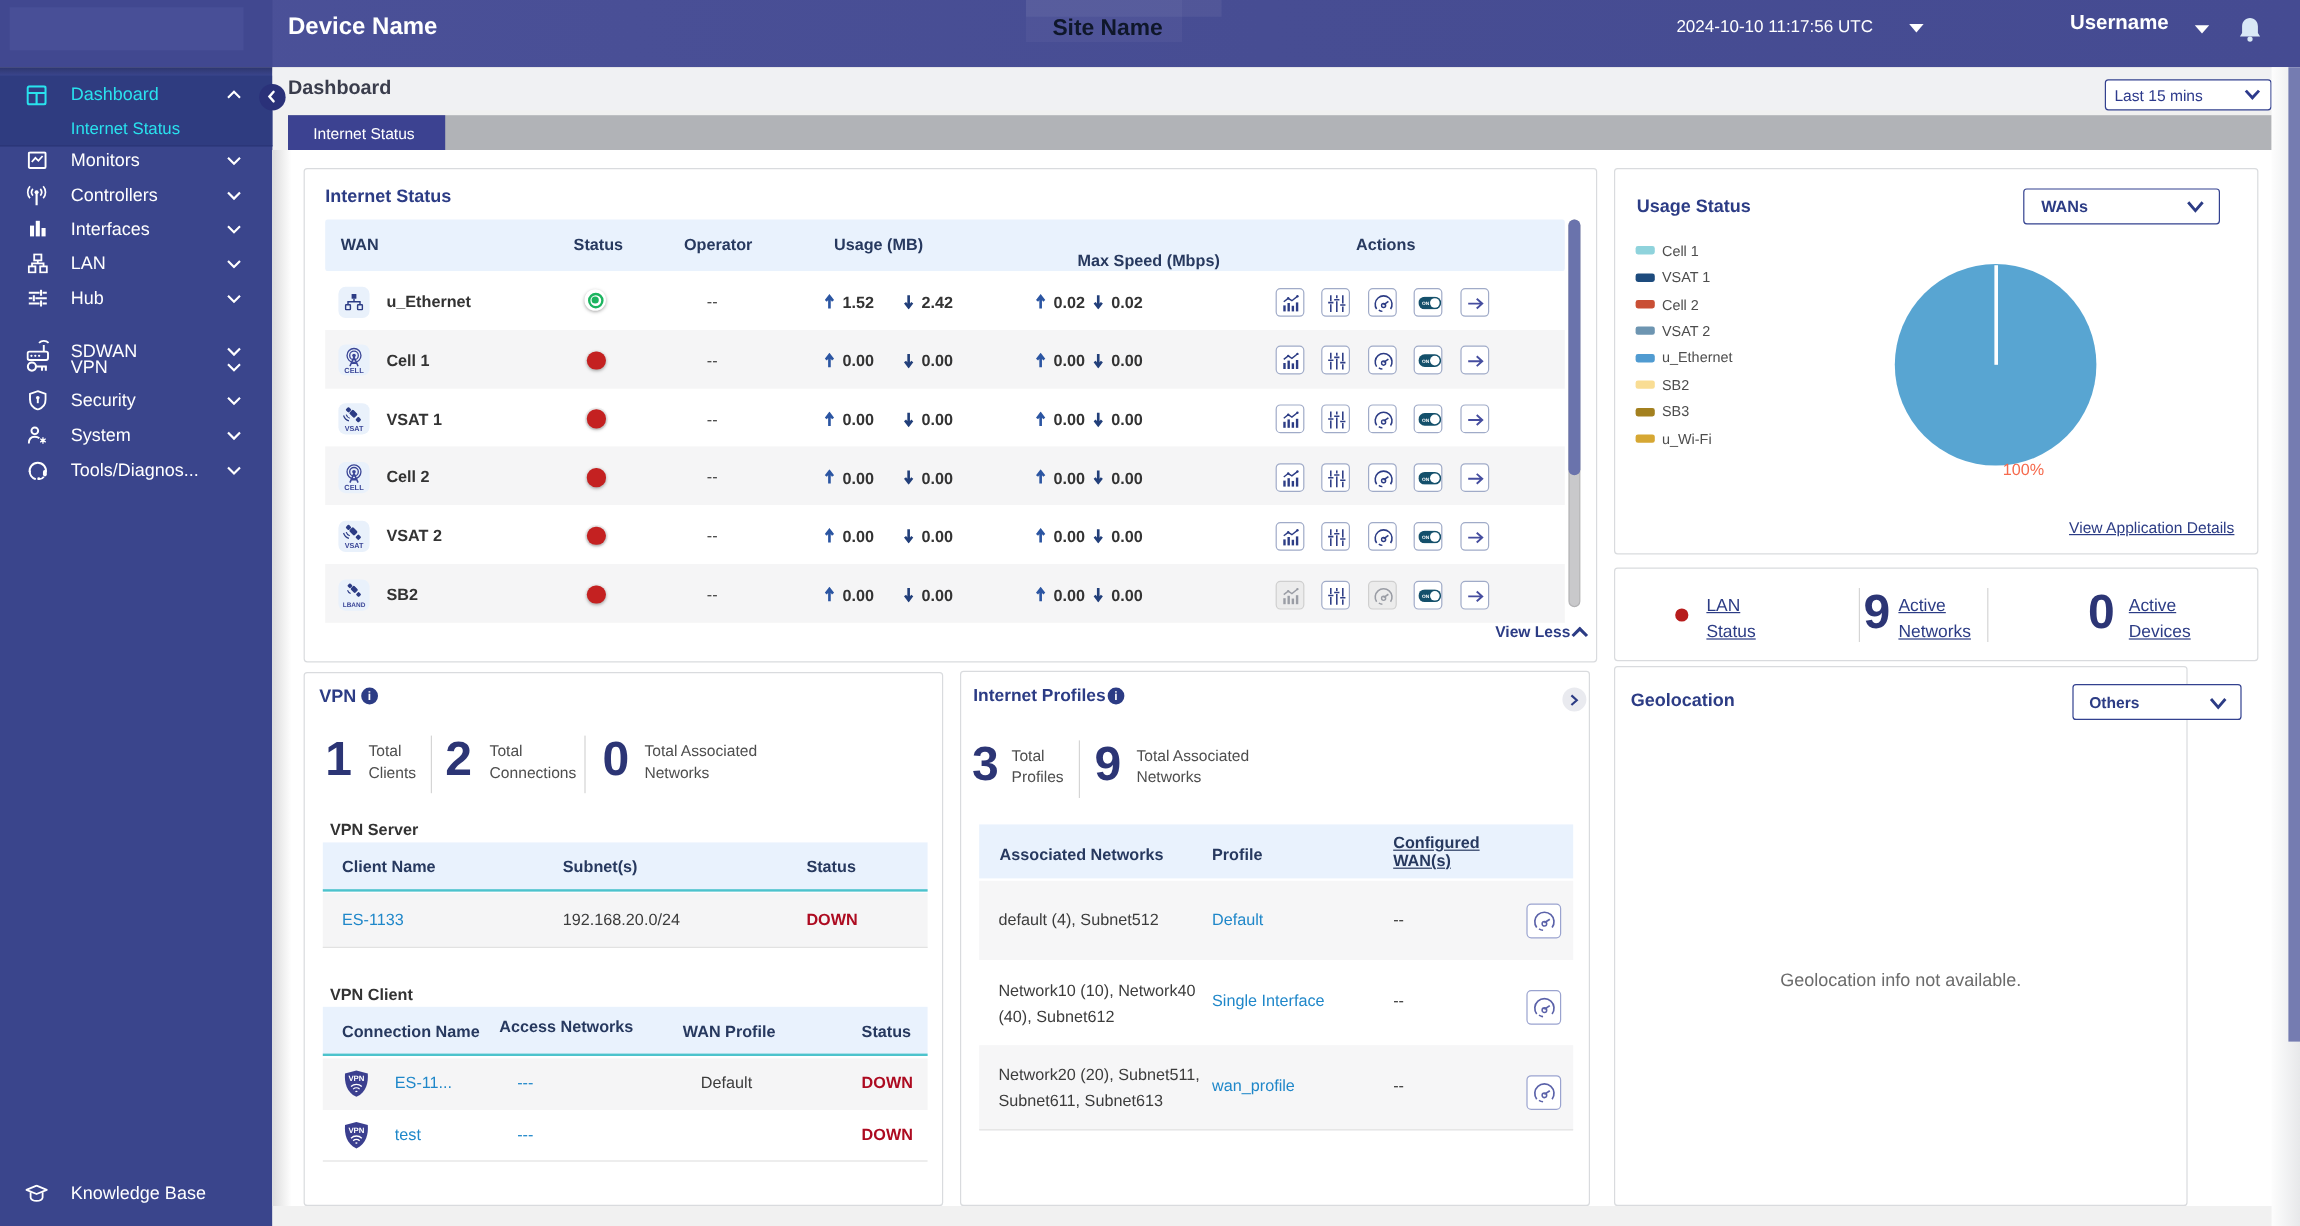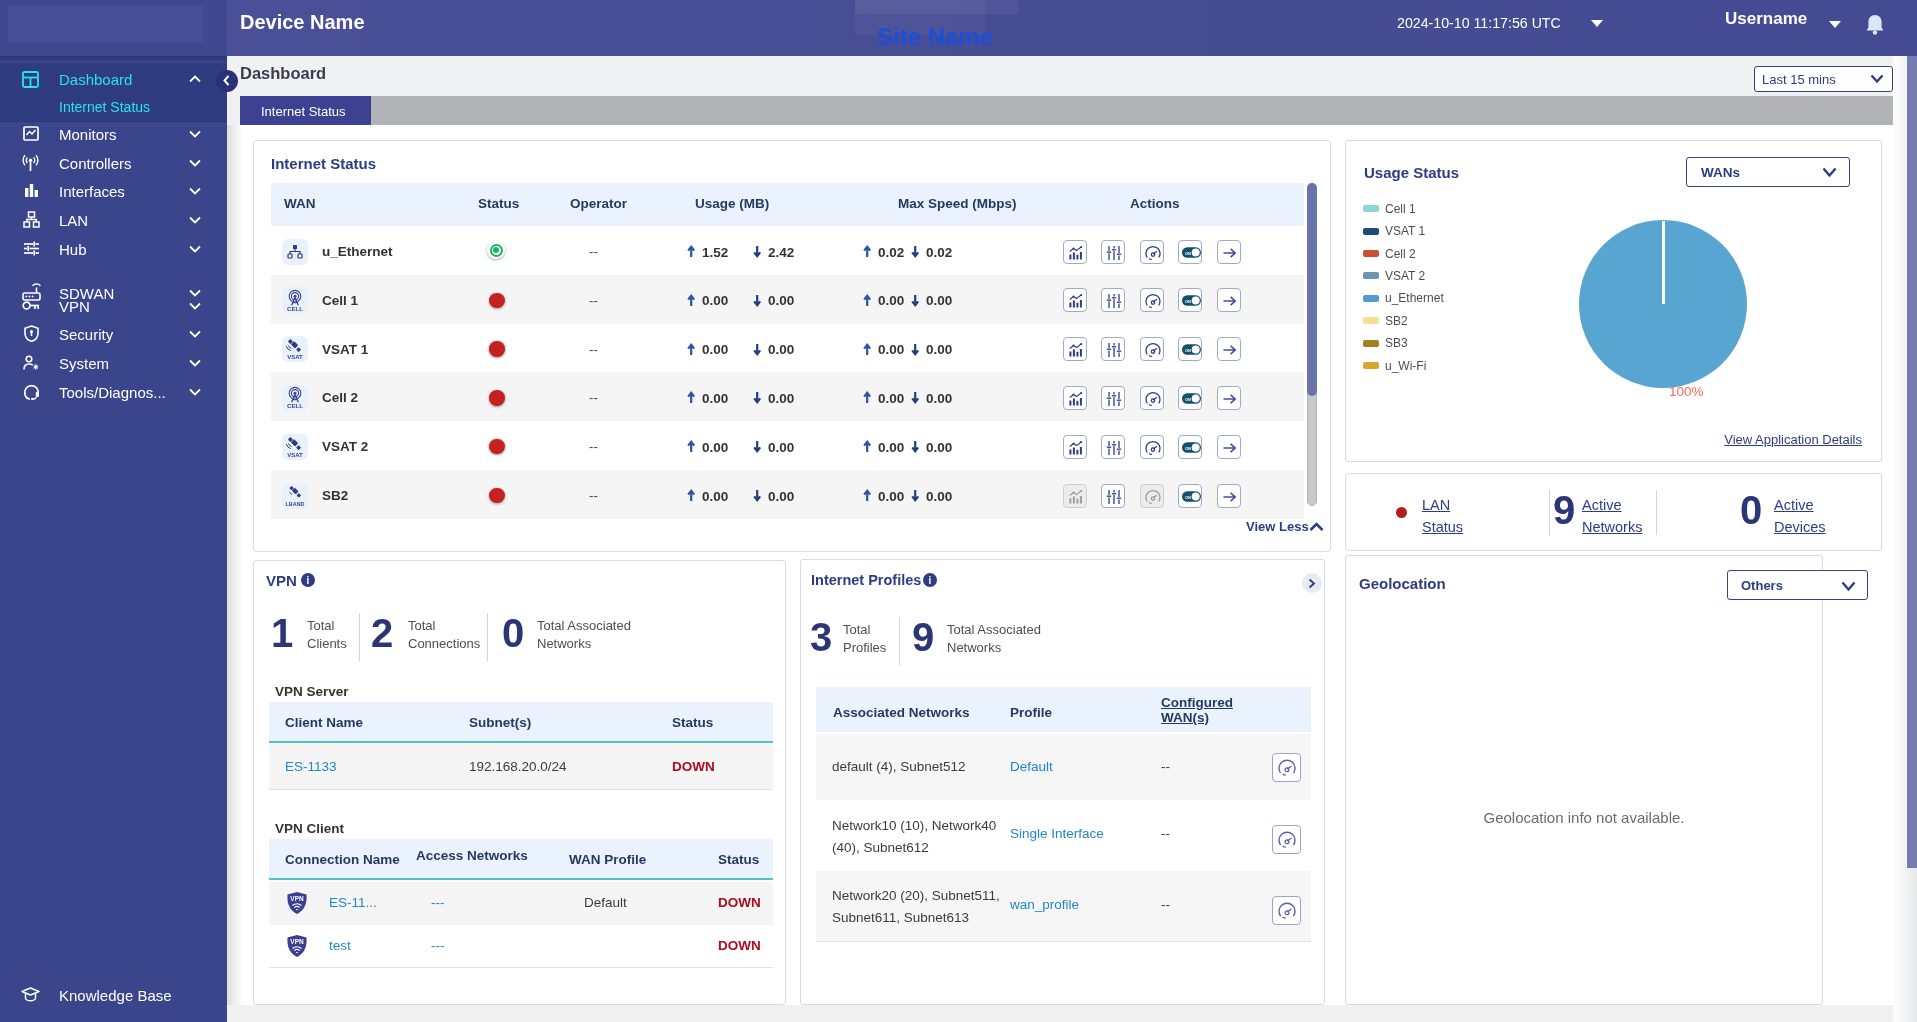--- a/index.html
+++ b/index.html
@@ -24,21 +24,21 @@
 .ulink{color:#2c3c85;text-decoration:underline;}
 </style>
 </head>
 <body>
 <div id="stage">
 
 <div class="abs" style="left:0;top:0;width:1917px;height:56px;background:linear-gradient(90deg,#4b5199 0%,#474d93 55%,#454b92 100%);"></div>
 <div class="abs" style="left:855px;top:0;width:163px;height:14px;background:rgba(255,255,255,0.055);"></div>
 <div class="abs" style="left:855px;top:0;width:130px;height:35px;background:rgba(255,255,255,0.04);"></div>
 <div class="abs" style="left:240px;top:11px;font-size:20px;font-weight:bold;color:#fff;">Device Name</div>
-<div class="abs" style="left:877px;top:23px;font-size:24px;font-weight:bold;color:#1d4ed8;">Site Name</div>
+<div class="abs" style="left:877px;top:13px;font-size:19px;font-weight:bold;color:#0f172a;">Site Name</div>
 <div class="abs" style="left:1397px;top:15px;font-size:14.2px;color:#fff;">2024-10-10 11:17:56 UTC</div>
 <div class="abs" style="left:1591px;top:20px;width:0;height:0;border-left:6.5px solid transparent;border-right:6.5px solid transparent;border-top:7px solid #fff;"></div>
 <div class="abs" style="left:1725px;top:9px;font-size:17px;font-weight:bold;color:#fff;">Username</div>
 <div class="abs" style="left:1829px;top:21px;width:0;height:0;border-left:6px solid transparent;border-right:6px solid transparent;border-top:7px solid #fff;"></div>
 <svg class="abs" style="left:1865px;top:14px;" width="20" height="22" viewBox="0 0 20 22">
       <path d="M10 1 C6 1 3.4 4 3.4 8 L3.4 13.5 L1.6 16.5 L18.4 16.5 L16.6 13.5 L16.6 8 C16.6 4 14 1 10 1 Z" fill="#d9e8f6"></path>
       <circle cx="10" cy="18.6" r="2.2" fill="#d9e8f6"></circle>
     </svg>
 
 <div class="abs" style="left:0;top:56px;width:227px;height:966px;background:#3a458c;"></div>
@@ -226,21 +226,21 @@
 <div class="abs" style="left:227px;top:1005px;width:1690px;height:17px;background:#f1f1f1;"></div>
 <div class="abs" style="left:227px;top:125px;width:16px;height:880px;background:linear-gradient(90deg,#dcdcdc,rgba(255,255,255,0));"></div>
 
 <div class="card" id="card-is" style="left:253px;top:140px;width:1078px;height:412px;">
   <div class="ctitle abs" style="left:17px;top:14px;">Internet Status</div>
   <div class="thead" style="left:17px;top:42px;width:1033px;height:43px;border-radius:2px;"></div>
   <div class="th" style="left:30px;top:55px;">WAN</div>
   <div class="th" style="left:224px;top:55px;">Status</div>
   <div class="th" style="left:316px;top:55px;">Operator</div>
   <div class="th" style="left:441px;top:55px;">Usage (MB)</div>
-  <div class="th" style="left:600px;top:55px;padding-left:44px;">Max Speed (Mbps)</div>
+  <div class="th" style="left:600px;top:69px;padding-left:44px;">Max Speed (Mbps)</div>
   <div class="th" style="left:876px;top:55px;">Actions</div>
 <div class="abs" style="left:17px;top:85.0px;width:1033px;height:48.8px;background:#fff;">
         <div style="position:absolute;left:11px;top:12.5px;width:26px;height:26px;background:#e9f1fb;border-radius:6px;">
           <svg width="16" height="16" viewBox="0 0 16 16" style="position:absolute;left:5px;top:5px;">
             <rect x="6" y="1" width="4" height="4" rx="0.5" fill="#2c3c85"></rect>
             <rect x="1" y="10" width="4" height="4" rx="0.5" fill="none" stroke="#2c3c85" stroke-width="1.2"></rect>
             <rect x="11" y="10" width="4" height="4" rx="0.5" fill="none" stroke="#2c3c85" stroke-width="1.2"></rect>
             <path d="M8 5 L8 7.5 M3 10 L3 7.5 L13 7.5 L13 10" fill="none" stroke="#2c3c85" stroke-width="1.2"></path>
           </svg>
         </div>

